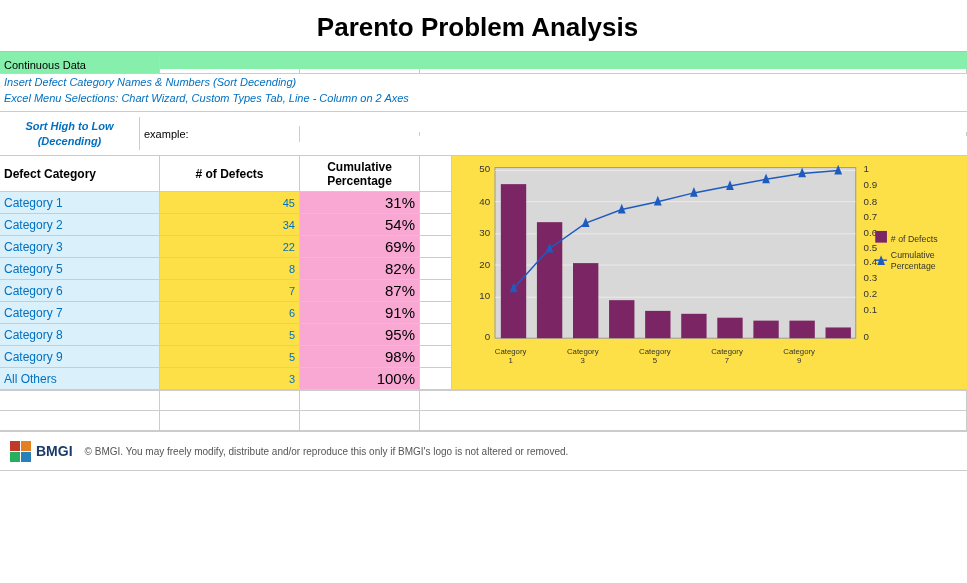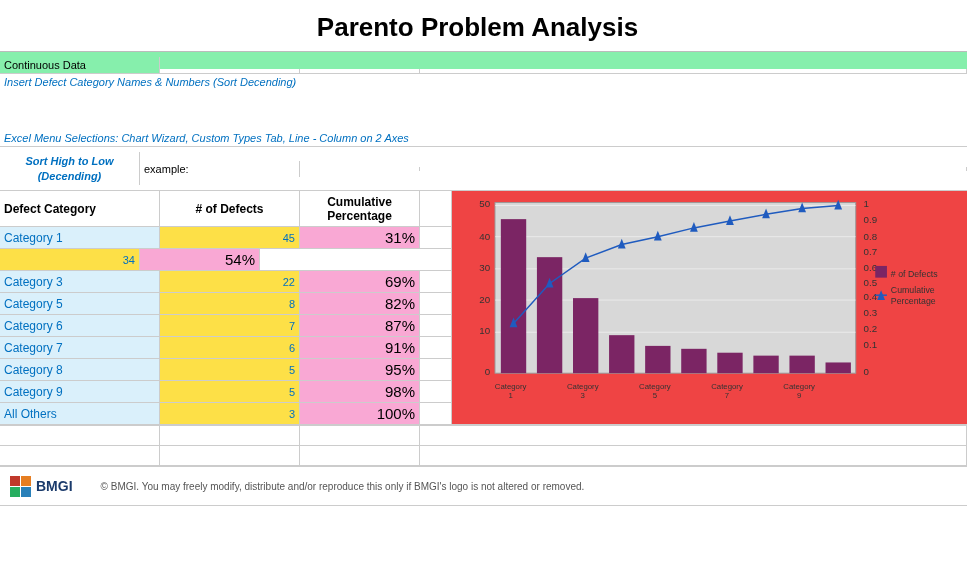--- a/index.html
+++ b/index.html
@@ -130,21 +130,21 @@
     <span class="title-text">Parento Problem Analysis</span>
   </div>
 
   <div class="row row-continuous">
     <div class="cell col-a">Continuous Data</div>
     <div class="cell col-b empty-cell"></div>
     <div class="cell col-c empty-cell"></div>
     <div class="cell col-rest empty-cell"></div>
   </div>
 
-  <div class="row" style="flex-direction:column; min-height:38px; background:#fff;gap:40px;">
+  <div class="row" style="flex-direction:column; min-height:38px; background:#fff;">
     <div class="instructions-text">Insert Defect Category Names &amp; Numbers (Sort Decending)</div>
     <div class="instructions-text">Excel Menu Selections: Chart Wizard, Custom Types Tab, Line - Column on 2 Axes</div>
   </div>
 
   <div class="row" style="min-height:44px; align-items:center;">
     <div class="cell col-b" style="justify-content:center; align-items:center; text-align:center;">
       <span class="sort-value">Sort High to Low<br>(Decending)</span>
     </div>
     <div class="cell col-a">
       <span style="font-size:11px;">example:</span>
@@ -164,20 +164,21 @@
           <span>Percentage</span>
         </div>
       </div>
 
       <div class="row data-row">
         <div class="cell col-a data-cell-blue">Category 1</div>
         <div class="cell col-b data-cell-number">45</div>
         <div class="cell col-c data-cell-pct">31%</div>
       </div>
       <div class="row data-row">
+        <div class="cell col-a data-cell-blue">Category 2</div>
         <div class="cell col-b data-cell-number">34</div>
         <div class="cell col-c data-cell-pct">54%</div>
       </div>
       <div class="row data-row">
         <div class="cell col-a data-cell-blue">Category 3</div>
         <div class="cell col-b data-cell-number">22</div>
         <div class="cell col-c data-cell-pct">69%</div>
       </div>
       <div class="row data-row">
         <div class="cell col-a data-cell-blue">Category 5</div>
@@ -204,21 +205,21 @@
         <div class="cell col-b data-cell-number">5</div>
         <div class="cell col-c data-cell-pct">98%</div>
       </div>
       <div class="row data-row">
         <div class="cell col-a data-cell-blue">All Others</div>
         <div class="cell col-b data-cell-number">3</div>
         <div class="cell col-c data-cell-pct">100%</div>
       </div>
     </div>
 
-    <div style="flex:1; padding:4px; background:#ef4444; border-bottom:1px solid #ccc;text-align:right;">
+    <div style="flex:1; padding:4px; background:#fde047; border-bottom:1px solid #ccc;text-align:right;">
       <svg width="100%" height="215" viewBox="0 0 520 215" style="display:block;">
 
         <rect x="40" y="5" width="370" height="175" fill="#d8d8d8" stroke="#999" stroke-width="1"></rect>
 
         <text x="35" y="10" text-anchor="end" font-size="10" fill="#333">50</text>
         <line x1="40" y1="8" x2="410" y2="8" stroke="#fff" stroke-width="0.5"></line>
 
         <text x="35" y="43" text-anchor="end" font-size="10" fill="#333">40</text>
         <line x1="40" y1="40" x2="410" y2="40" stroke="#fff" stroke-width="0.5"></line>
 
@@ -316,21 +317,21 @@
     <div class="cell col-c empty-cell"></div>
     <div class="cell col-rest empty-cell"></div>
   </div>
   <div class="row extra-row">
     <div class="cell col-a empty-cell"></div>
     <div class="cell col-b empty-cell"></div>
     <div class="cell col-c empty-cell"></div>
     <div class="cell col-rest empty-cell"></div>
   </div>
 
-  <div class="footer-logo-row" style="border-top:1px solid #ccc;gap:16px;">
+  <div class="footer-logo-row" style="border-top:1px solid #ccc;">
     <div class="logo-box">
       <div class="logo-squares">
         <div class="logo-sq-red"></div>
         <div class="logo-sq-orange"></div>
         <div class="logo-sq-green"></div>
         <div class="logo-sq-blue"></div>
       </div>
       <span class="logo-text">BMGI</span>
     </div>
     <span class="footer-copy">© BMGI. You may freely modify, distribute and/or reproduce this only if BMGI's logo is not altered or removed.</span>

